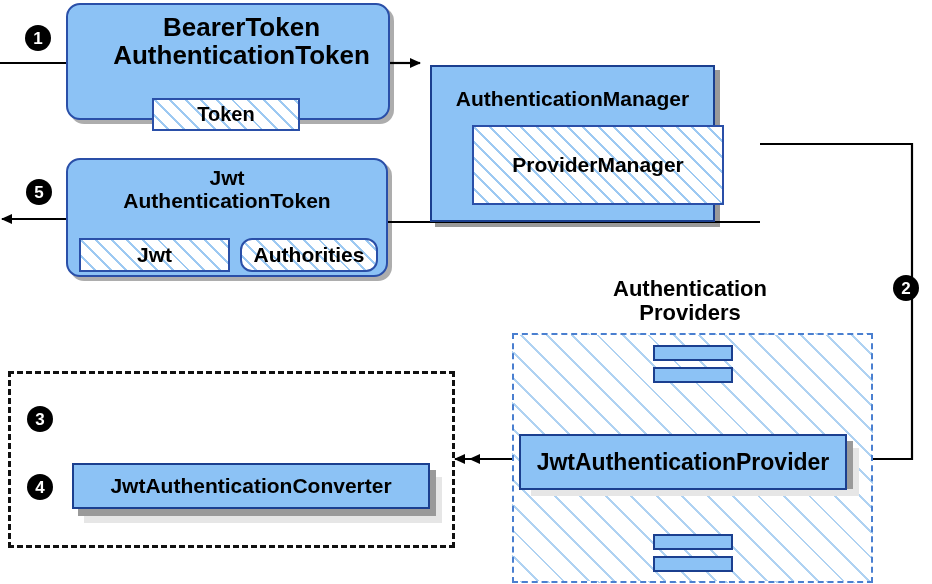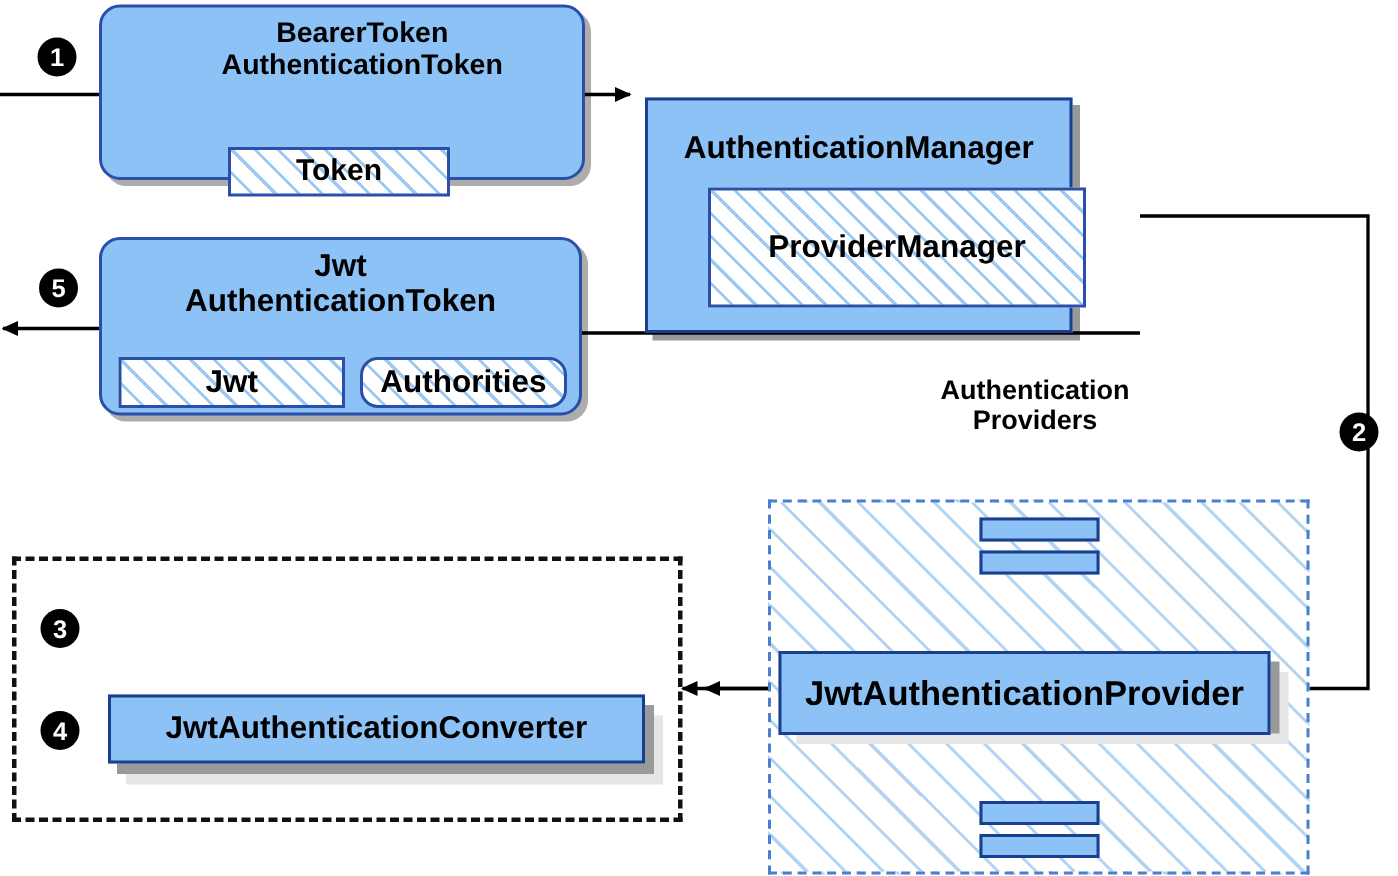--- a/index.html
+++ b/index.html
@@ -127,21 +127,21 @@
 
     <path d="M760,222 L388,222" fill="none" stroke="#000" stroke-width="2.2"></path>
 
     <line x1="66" y1="219" x2="2" y2="219" stroke="#000" stroke-width="2.2" marker-end="url(#arrowL)"></line>
 
     <line x1="693" y1="393" x2="693" y2="430" stroke="#000" stroke-width="5" marker-start="url(#arrowDn)" marker-end="url(#arrowDn)"></line>
     <line x1="693" y1="492" x2="693" y2="529" stroke="#000" stroke-width="5" marker-start="url(#arrowDn)" marker-end="url(#arrowDn)"></line>
   </svg>
 
   <div class="node rounded-box" style="left:66px;top:3px;width:324px;height:117px;">
-    <div class="node-title" style="top:8px;font-size:19px;padding-left:27px;">BearerToken
+    <div class="node-title" style="top:8px;font-size:26px;padding-left:27px;">BearerToken
 AuthenticationToken</div>
     <div class="hatch" style="left:84px;top:79px;width:148px;height:33px;margin-top:14px;">
       <span style="font-size:20px;">Token</span>
     </div>
   </div>
   <div class="marker" style="left:25px;top:25px;width:26px;height:26px;font-size:17px;">
     <span>1</span>
   </div>
 
   <div class="node sq-box" style="left:430px;top:65px;width:285px;height:157px;">
@@ -162,21 +162,21 @@
     </div>
   </div>
   <div class="marker" style="left:26px;top:179px;width:26px;height:26px;font-size:17px;">
     <span>5</span>
   </div>
 
   <div class="marker" style="left:893px;top:275px;width:26px;height:26px;font-size:17px;">
     <span>2</span>
   </div>
 
-  <div class="group-title" style="left:565px;top:251px;width:250px;font-size:18px;">Authentication
+  <div class="group-title" style="left:565px;top:277px;width:250px;font-size:22px;">Authentication
 Providers</div>
 
   <div class="dashed-blue" style="left:512px;top:333px;width:361px;height:250px;"></div>
 
   <div class="mini-bar" style="left:653px;top:345px;width:80px;height:16px;"></div>
   <div class="mini-bar" style="left:653px;top:367px;width:80px;height:16px;"></div>
 
   <div class="stack" style="left:519px;top:434px;width:352px;height:62px;">
     <div class="sh2" style="width:328px;height:48px;"></div>
     <div class="sh1" style="width:328px;height:48px;"></div>

